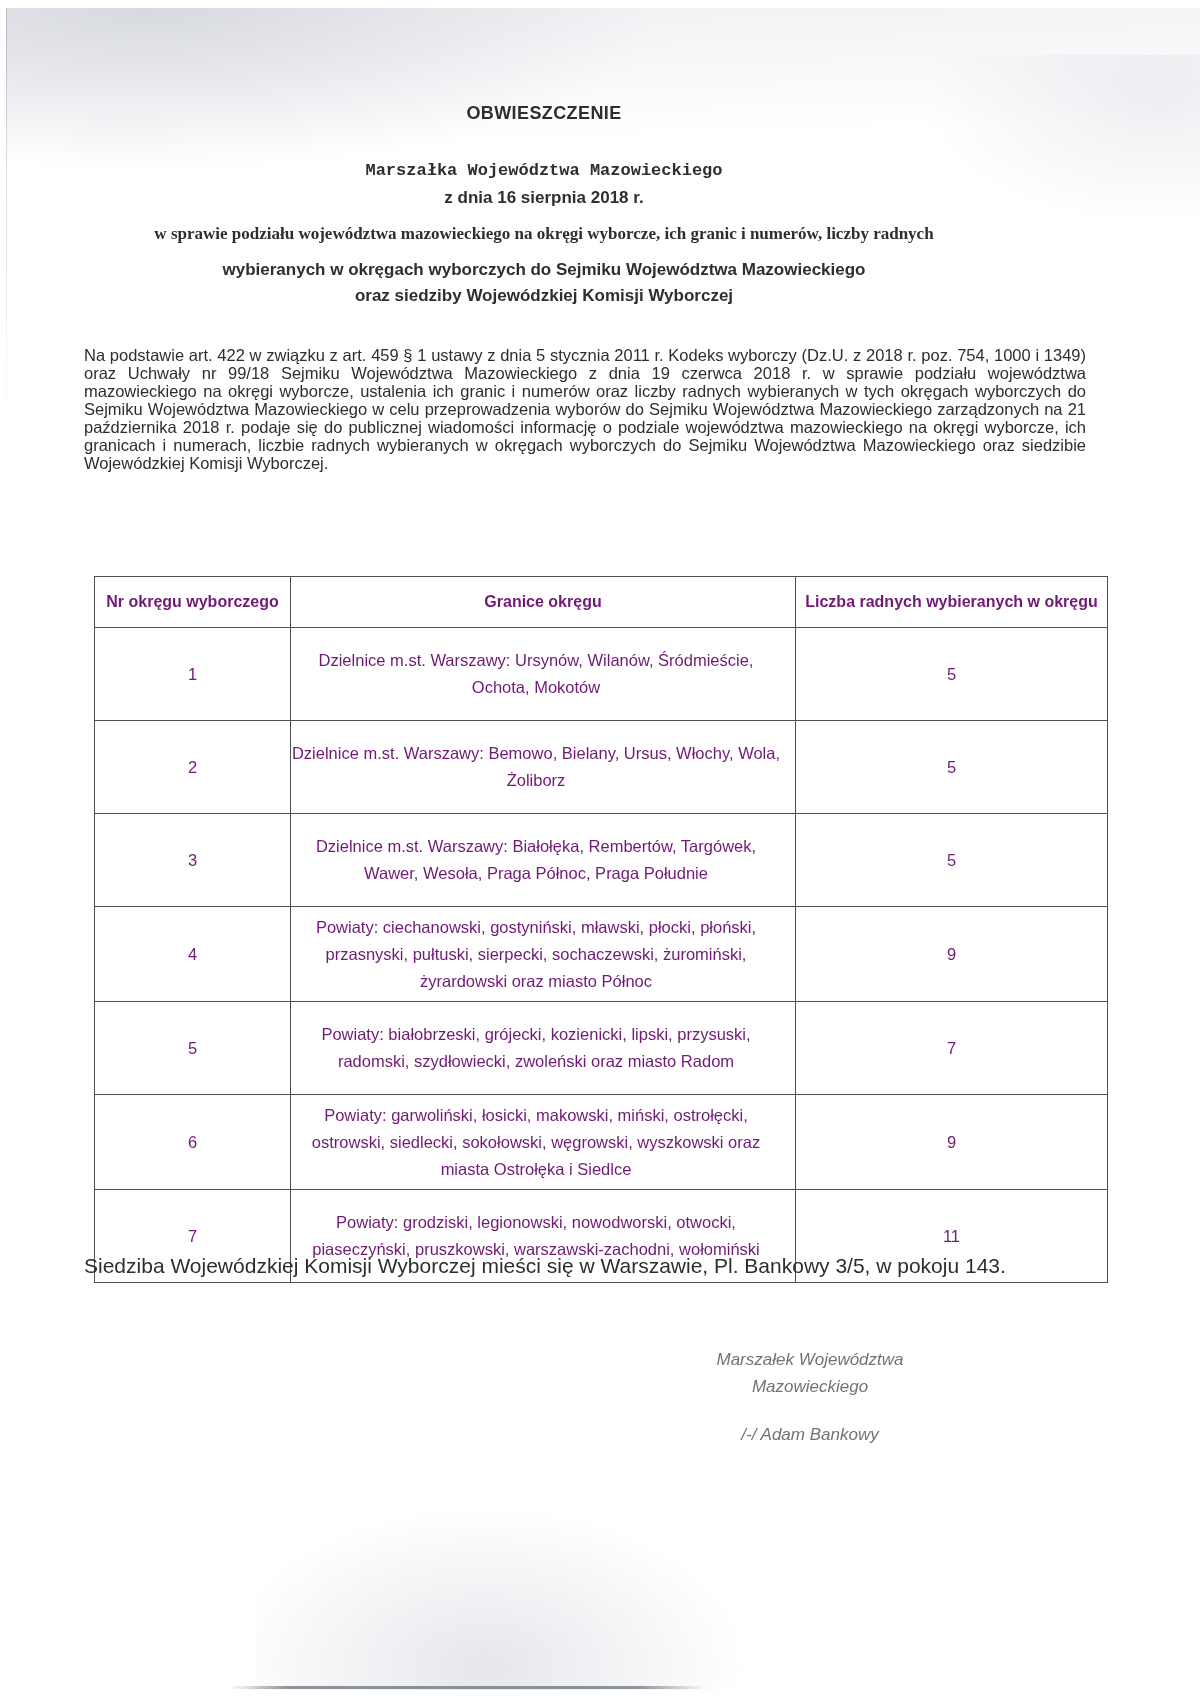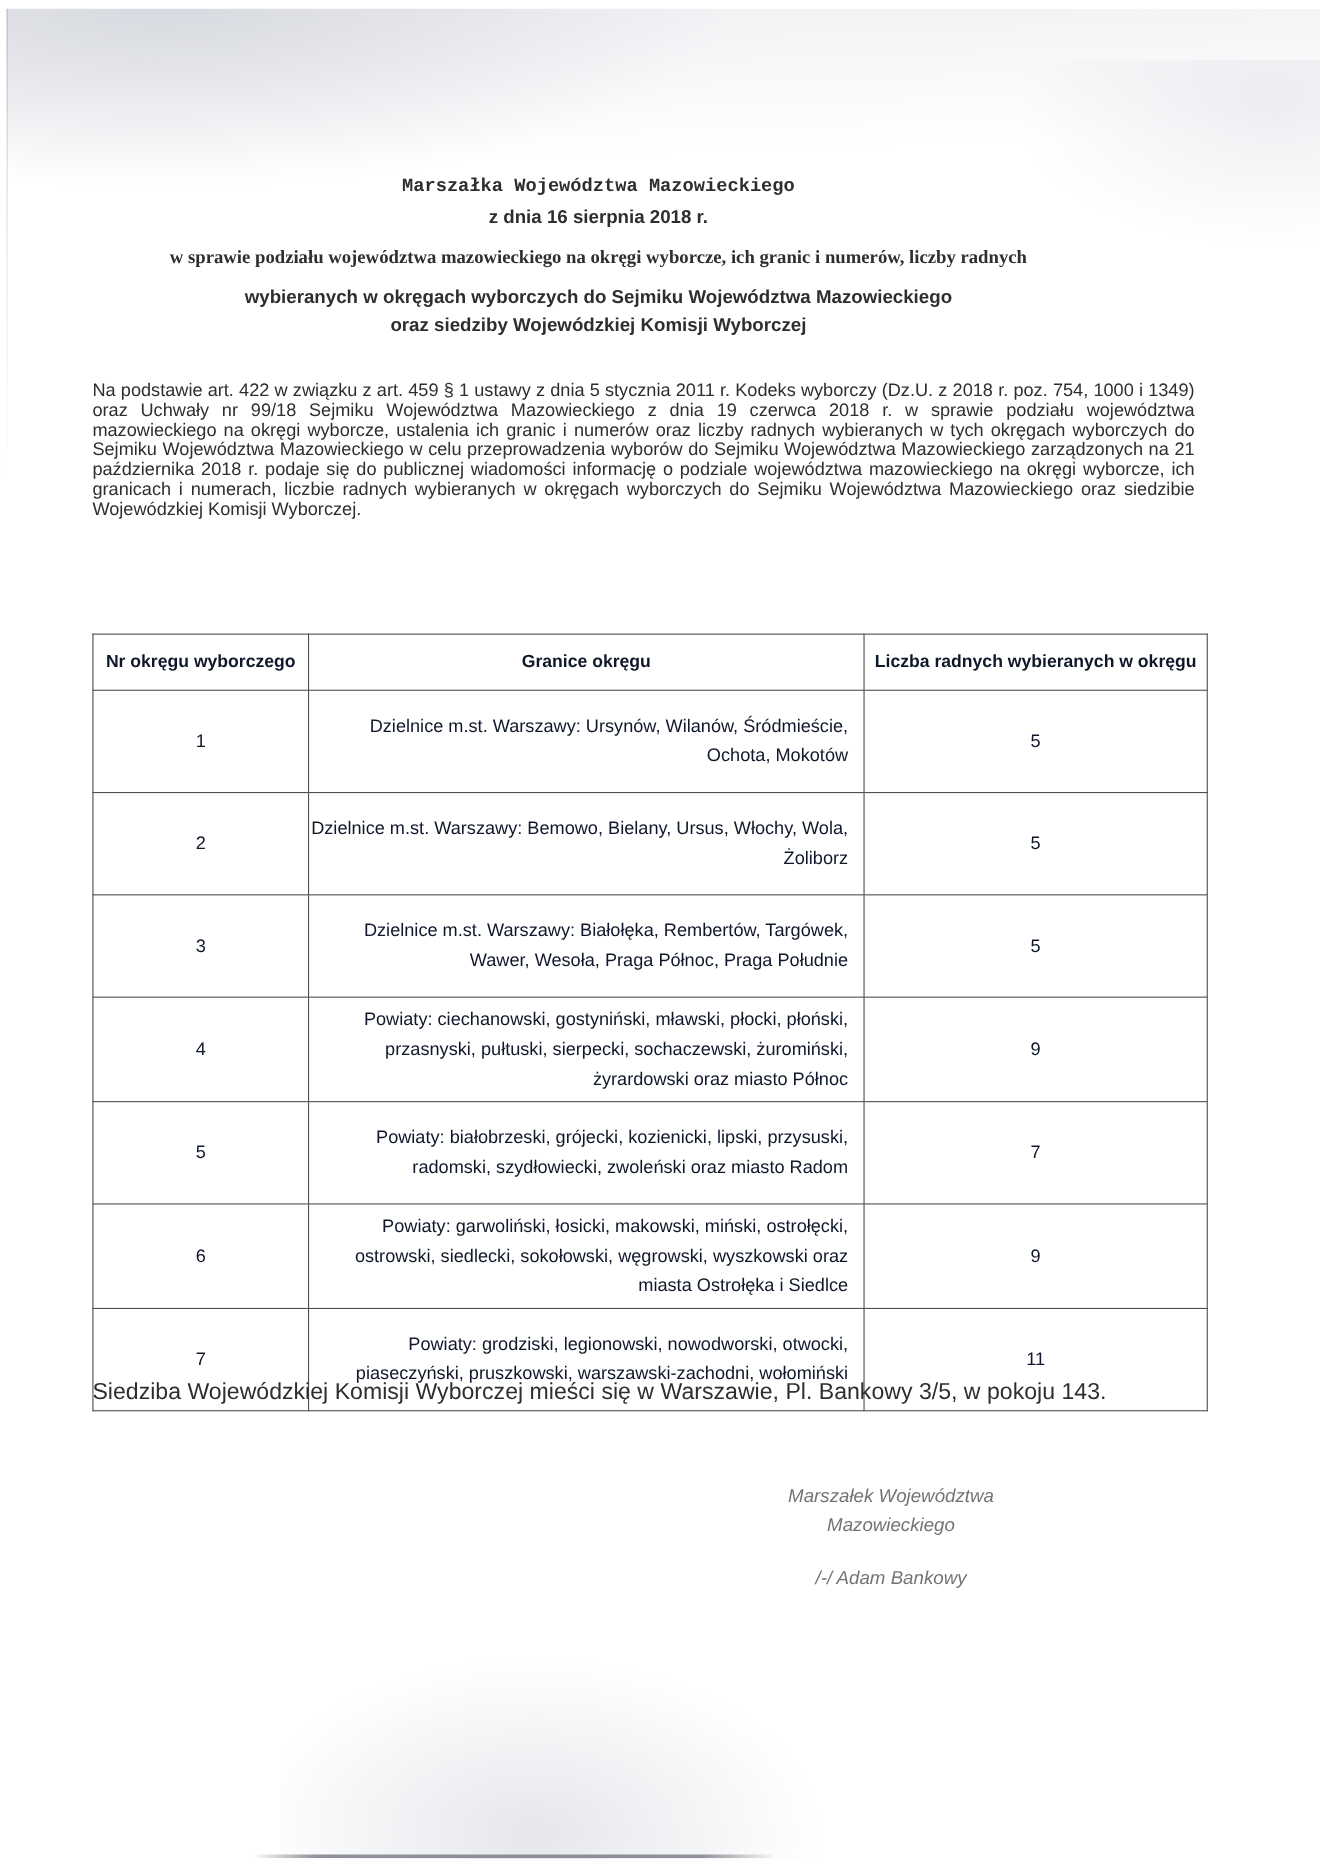--- a/index.html
+++ b/index.html
@@ -40,27 +40,27 @@
   .h-subj1   { top:224px; font-size:17px;font-family:Liberation Serif, serif; }
   .h-subj2   { top:260px; font-size:17px; }
   .h-subj3   { top:286px; font-size:17px; }
   
   .body-par {
     position:absolute; left:84px; top:346px; width:1002px; margin:0;
     font-size:16.5px; line-height:18px; text-align:justify;
   }
   
   .districts {
-    position:absolute; left:84px; top:576px; width:1013px;
-    border-collapse:collapse; table-layout:fixed; font-size:16.5px; color:#0f172a;
+    position:absolute; left:94px; top:576px; width:1013px;
+    border-collapse:collapse; table-layout:fixed; font-size:16.5px; color:#701a75;
   }
   .districts th, .districts td { border:1.6px solid #4f4f4f; vertical-align:middle; }
   .districts th { font-weight:700; height:46px; text-align:center; font-size:16px; padding:2px 4px; }
   .districts td.c1 { text-align:center; }
-  .districts td.c2 { text-align:right; padding:6px 14px 6px 0; line-height:27px; }
+  .districts td.c2 { text-align:center; padding:6px 14px 6px 0; line-height:27px; }
   .districts td.c3 { text-align:center; }
   .districts tr.row-std  td { height:80px; }
   .districts tr.row-tall td { height:82px; }
   
   .seat-note { position:absolute; left:84px; top:1254px; margin:0; font-size:21px; }
   .signature {
     position:absolute; left:640px; top:1346px; width:340px;
     text-align:center; font-style:italic; font-size:17px; line-height:27px; color:#737373;
   }
   .sig-name { margin-top:21px; }
@@ -69,20 +69,21 @@
 <body>
 
 <div class="page">
 
   <div class="wash-top"></div>
   <div class="wash-topright"></div>
   <div class="edge-line"></div>
   <div class="smudge-bottom"></div>
   <div class="scan-line-bottom"></div>
 
+  <div class="hline h-title">OBWIESZCZENIE</div>
   <div class="hline h-issuer1">Marszałka Województwa Mazowieckiego</div>
   <div class="hline h-issuer2">z dnia 16 sierpnia 2018 r.</div>
   <div class="hline h-subj1">w sprawie podziału województwa mazowieckiego na okręgi wyborcze, ich granic i numerów, liczby radnych</div>
   <div class="hline h-subj2">wybieranych w okręgach wyborczych do Sejmiku Województwa Mazowieckiego</div>
   <div class="hline h-subj3">oraz siedziby Wojewódzkiej Komisji Wyborczej</div>
 
   <p class="body-par">Na podstawie art. 422 w związku z art. 459 § 1 ustawy z dnia 5 stycznia 2011 r. Kodeks wyborczy (Dz.U. z 2018 r. poz. 754, 1000 i 1349) oraz Uchwały nr 99/18 Sejmiku Województwa Mazowieckiego z dnia 19 czerwca 2018 r. w sprawie podziału województwa mazowieckiego na okręgi wyborcze, ustalenia ich granic i numerów oraz liczby radnych wybieranych w tych okręgach wyborczych do Sejmiku Województwa Mazowieckiego w celu przeprowadzenia wyborów do Sejmiku Województwa Mazowieckiego zarządzonych na 21 października 2018 r. podaje się do publicznej wiadomości informację o podziale województwa mazowieckiego na okręgi wyborcze, ich granicach i numerach, liczbie radnych wybieranych w okręgach wyborczych do Sejmiku Województwa Mazowieckiego oraz siedzibie Wojewódzkiej Komisji Wyborczej.</p>
 
   <table class="districts">
     <colgroup>

